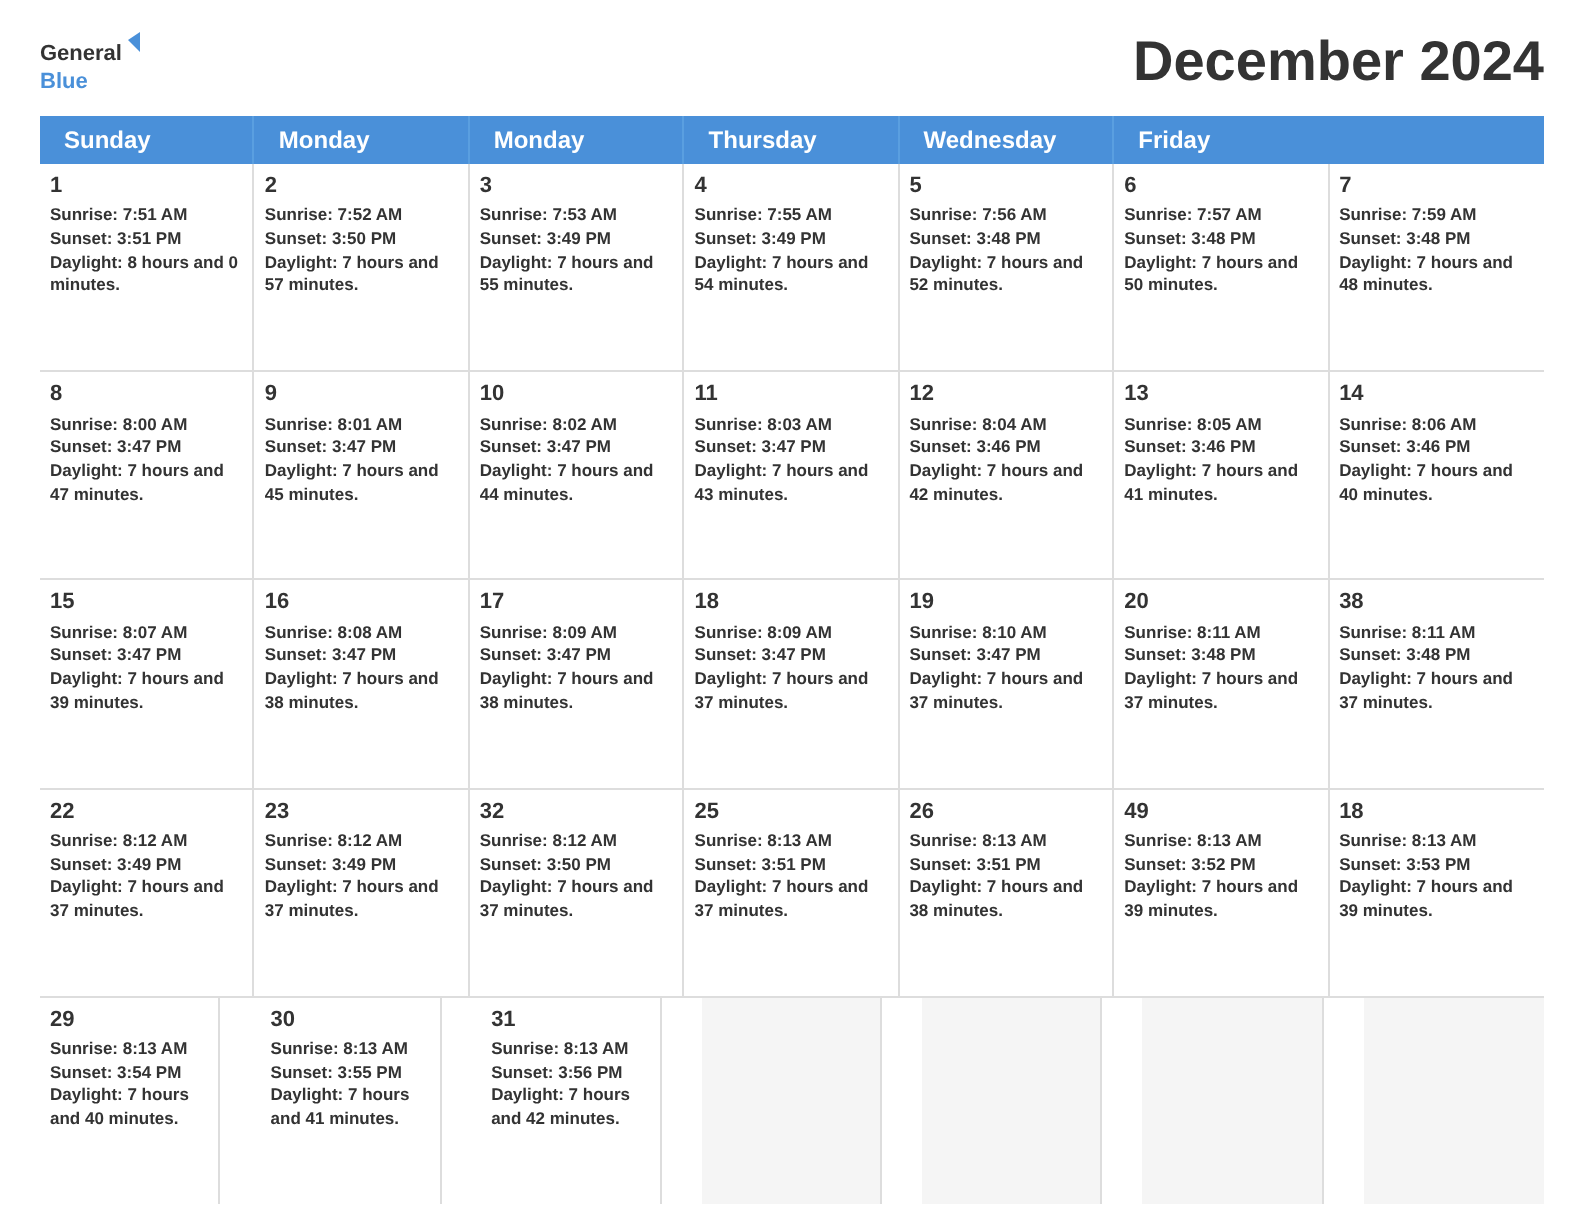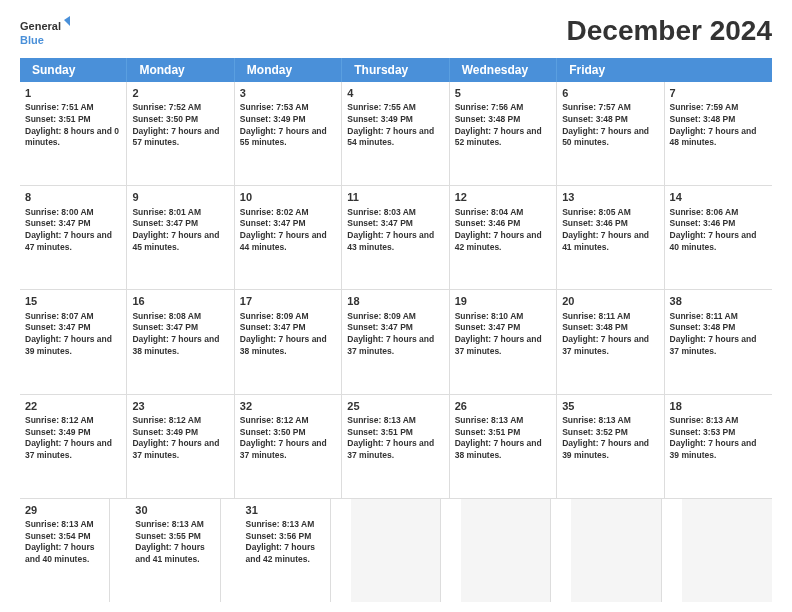--- a/index.html
+++ b/index.html
@@ -238,21 +238,21 @@
         </div>
           <div class="cal-cell">
           <span class="day-num">25</span>
           <span class="info">Sunrise: 8:13 AM<br>Sunset: 3:51 PM<br>Daylight: 7 hours and 37 minutes.</span>
         </div>
           <div class="cal-cell">
           <span class="day-num">26</span>
           <span class="info">Sunrise: 8:13 AM<br>Sunset: 3:51 PM<br>Daylight: 7 hours and 38 minutes.</span>
         </div>
           <div class="cal-cell">
-          <span class="day-num">35</span>
+          <span class="day-num">49</span>
           <span class="info">Sunrise: 8:13 AM<br>Sunset: 3:52 PM<br>Daylight: 7 hours and 39 minutes.</span>
         </div>
           <div class="cal-cell">
           <span class="day-num">18</span>
           <span class="info">Sunrise: 8:13 AM<br>Sunset: 3:53 PM<br>Daylight: 7 hours and 39 minutes.</span>
         </div>
         </div>
         <div class="cal-row">
           <div class="cal-cell">
           <span class="day-num">29</span>

